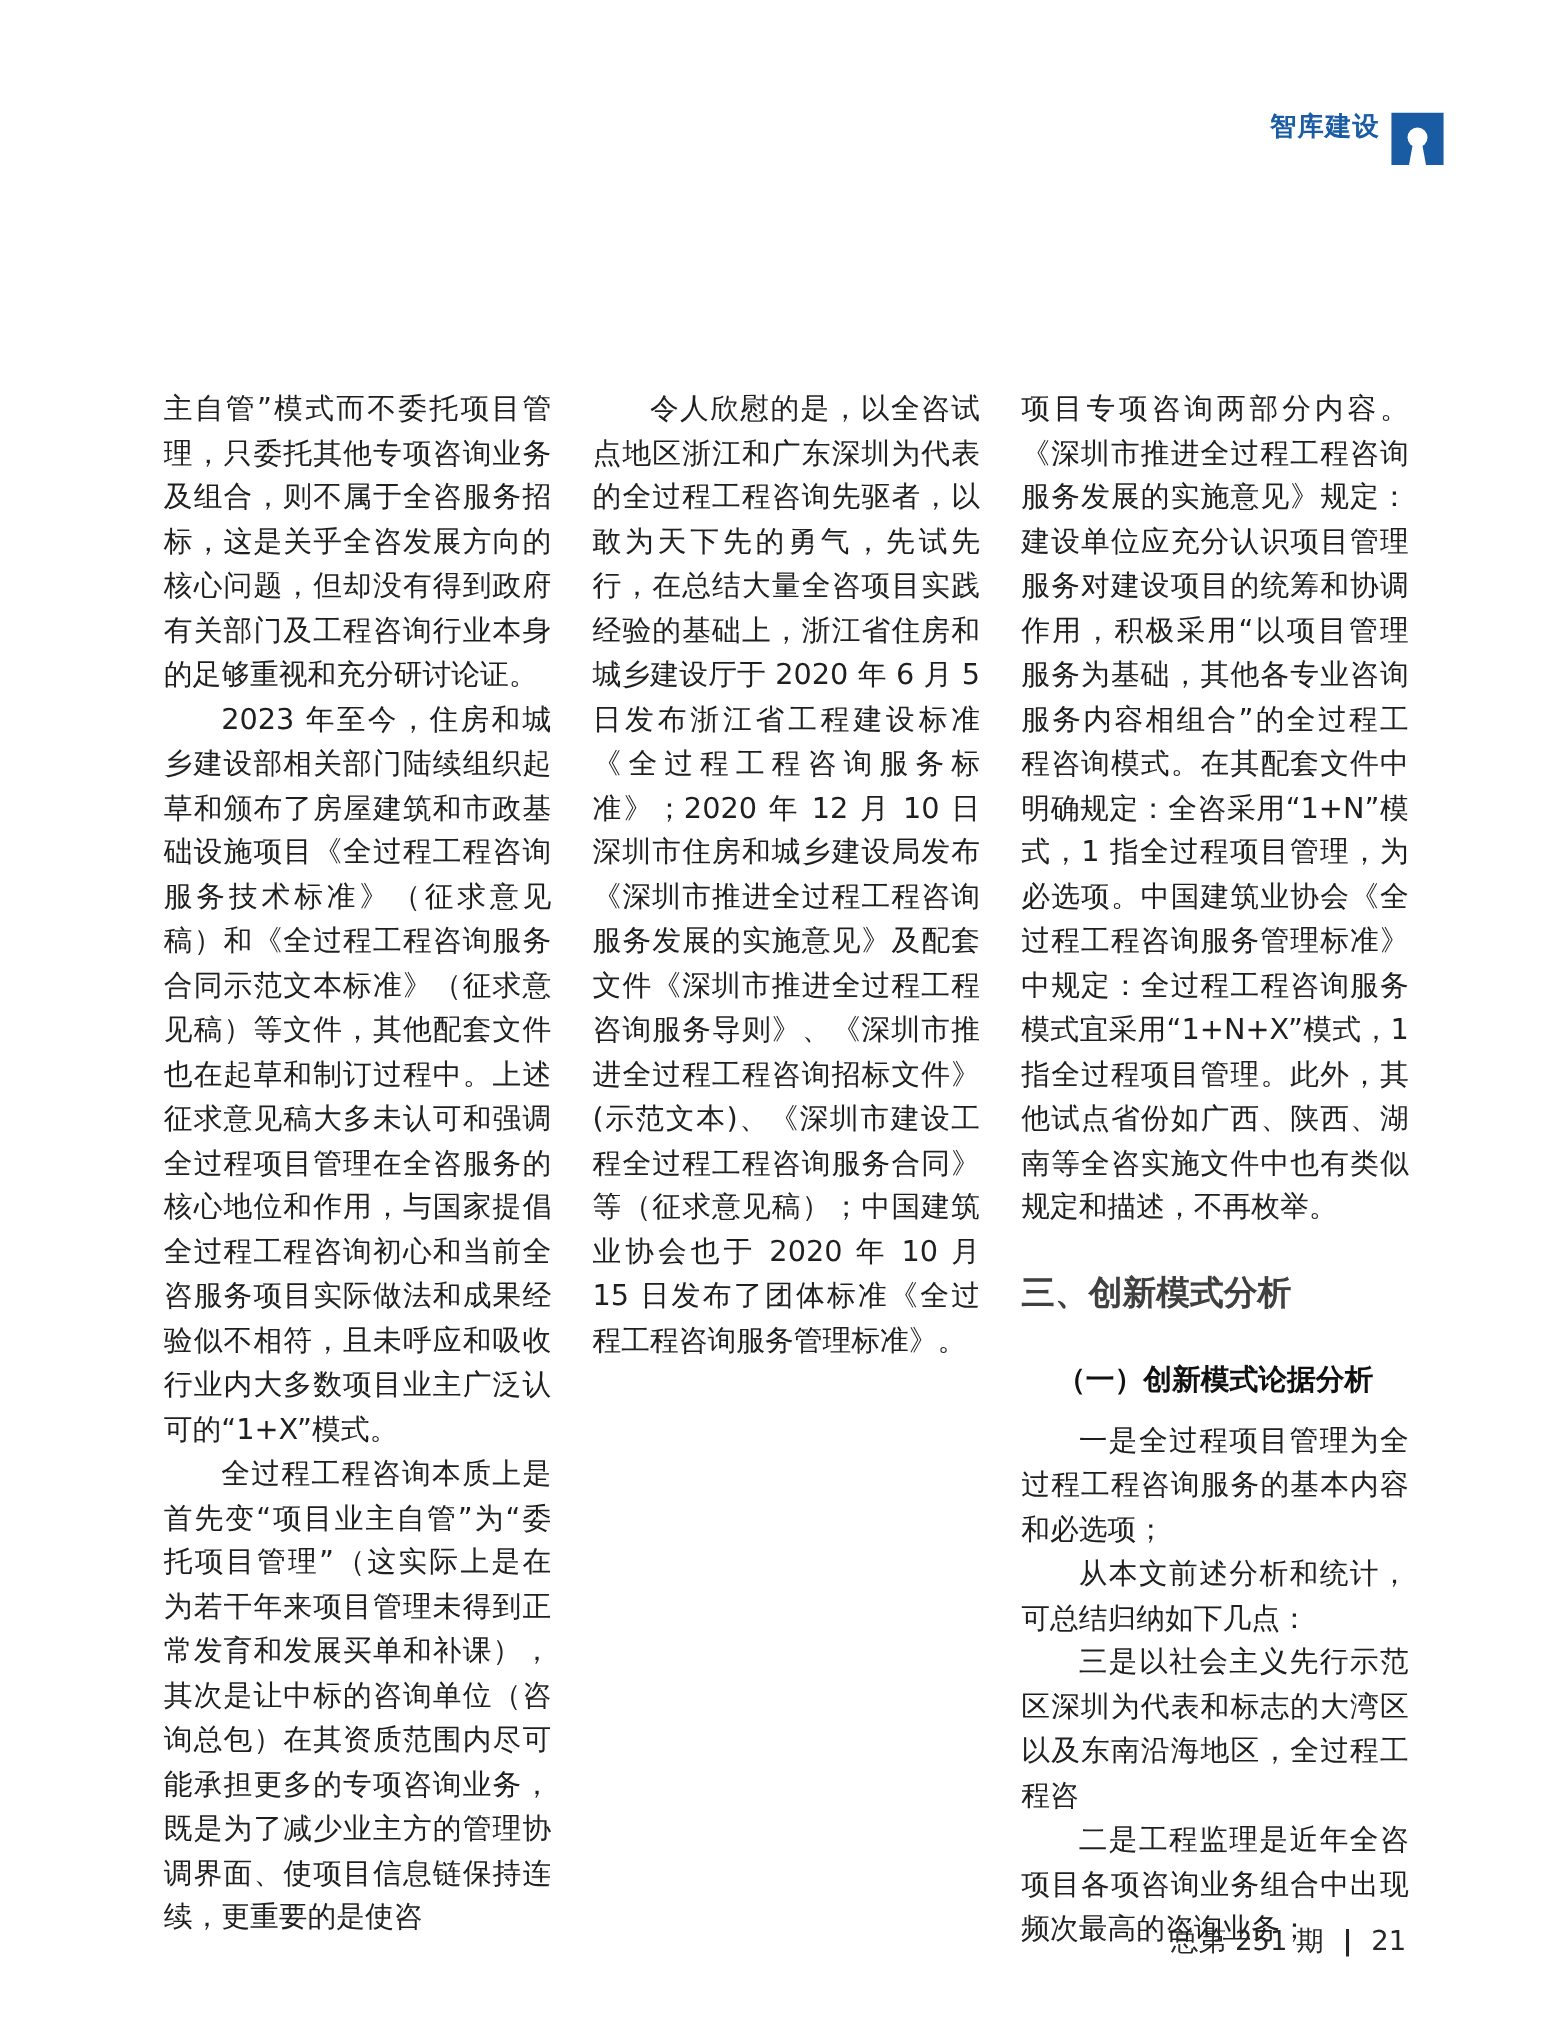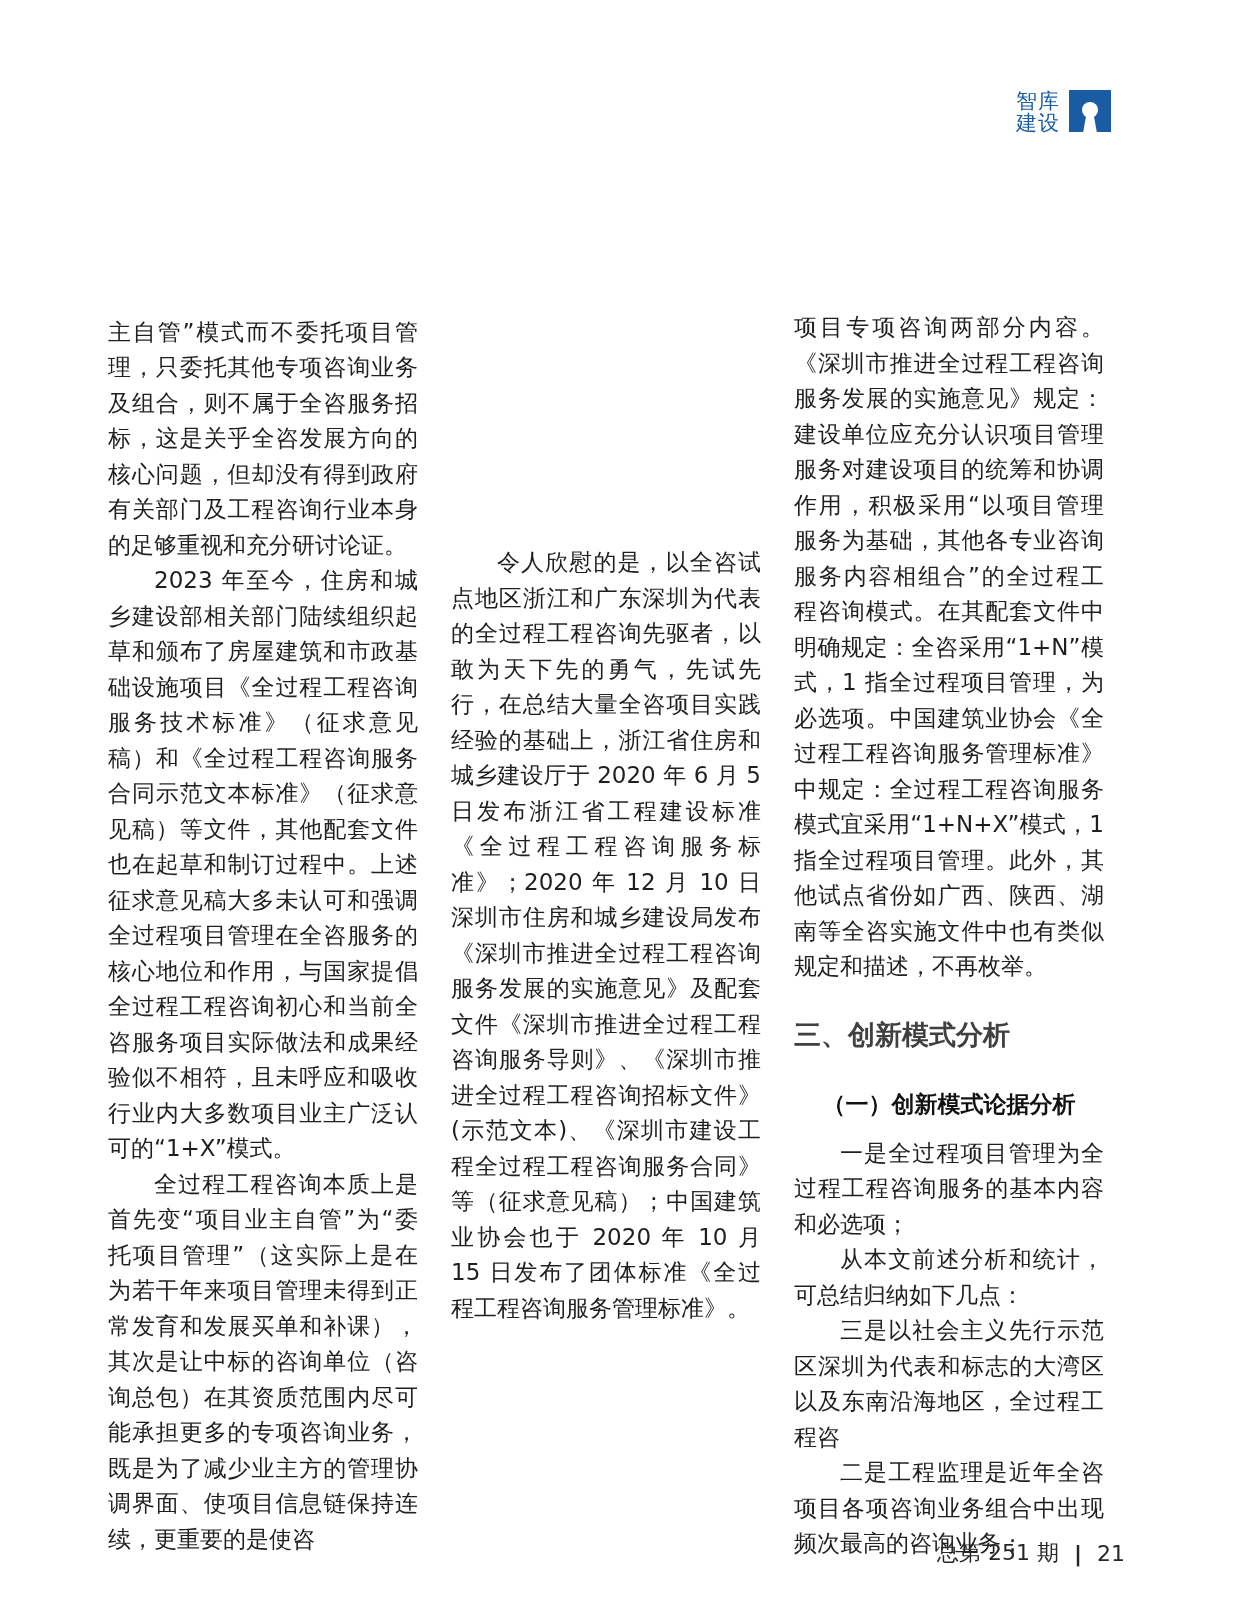--- a/index.html
+++ b/index.html
@@ -10,29 +10,29 @@
     font-family:"DejaVu Sans",sans-serif;
     color:#1f1f1f;
     overflow:hidden;
   }
   
   .logo{
     position:absolute;top:90px;left:1016px;
     display:flex;align-items:flex-start;gap:9px;
   }
   .logo-text{
-    display:flex;flex-direction:column;
+    display:flex;flex-direction:row;
     color:#1a5ca4;font-size:21px;line-height:22px;
-    font-weight:400;letter-spacing:1px;
+    font-weight:700;letter-spacing:1px;
   }
   .logo-mark{width:42px;height:42px;}
   
   .columns{
-    position:absolute;left:108px;top:310px;width:996px;
-    display:flex;gap:33px;align-items:center;
+    position:absolute;left:131px;top:310px;width:996px;
+    display:flex;gap:33px;
   }
   .col{
     width:310px;
     font-size:23px;line-height:35.5px;
     text-align:justify;
     text-justify:inter-ideograph;
   }
   .col p{margin:0;text-indent:2em;overflow-wrap:break-word;}
   .col p.cont{text-indent:0;}
   .sub-heading{

